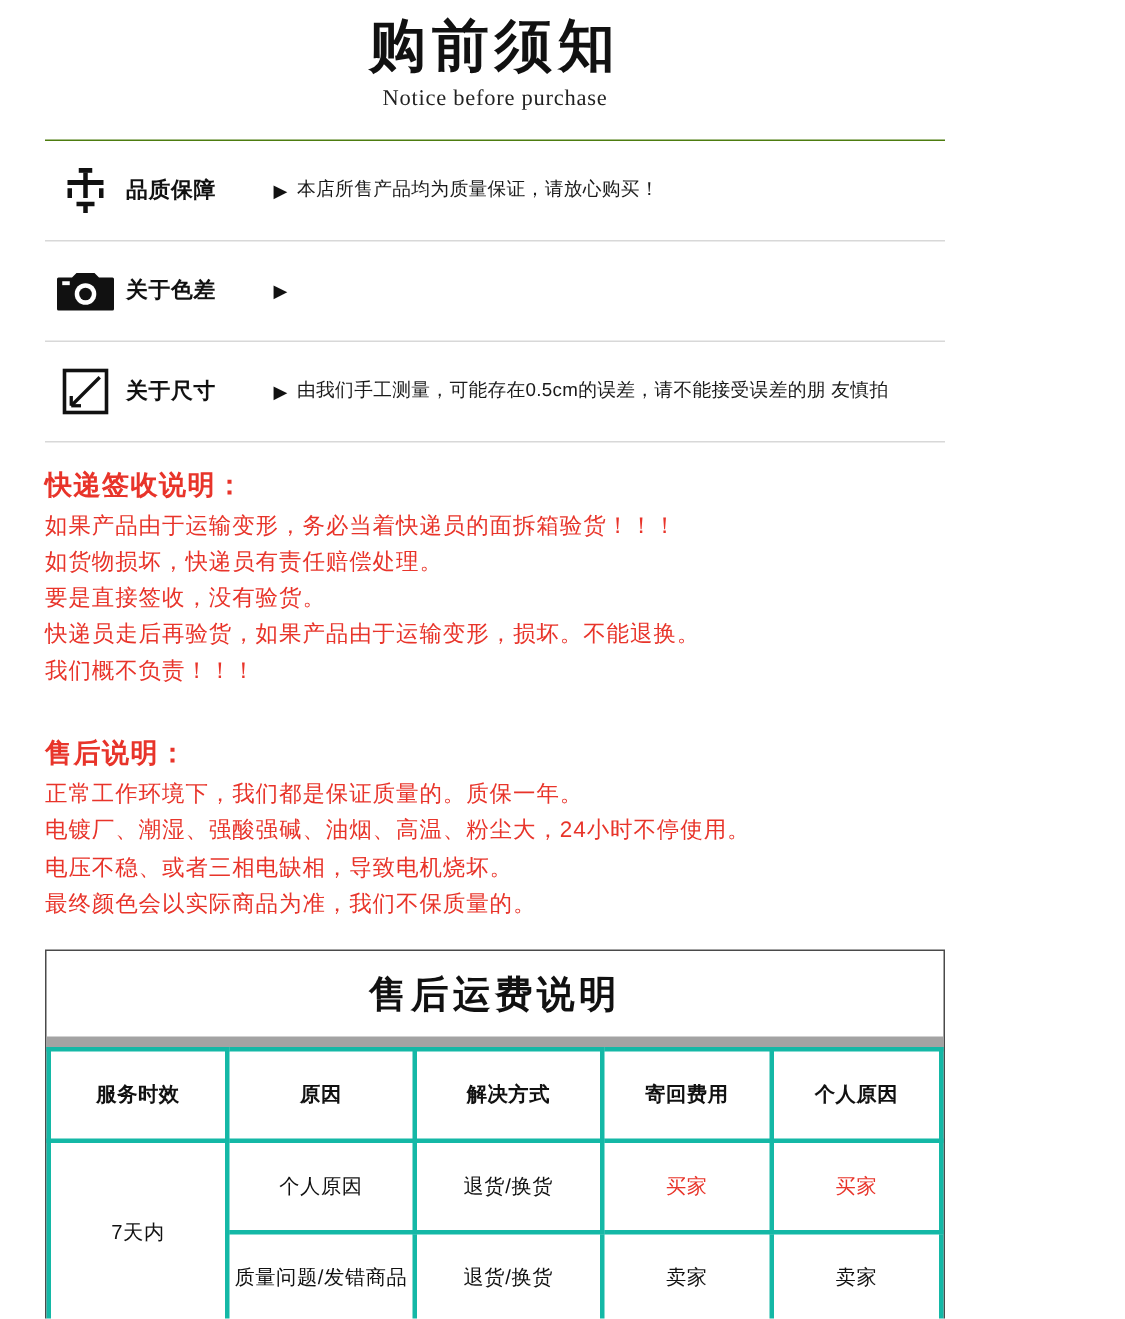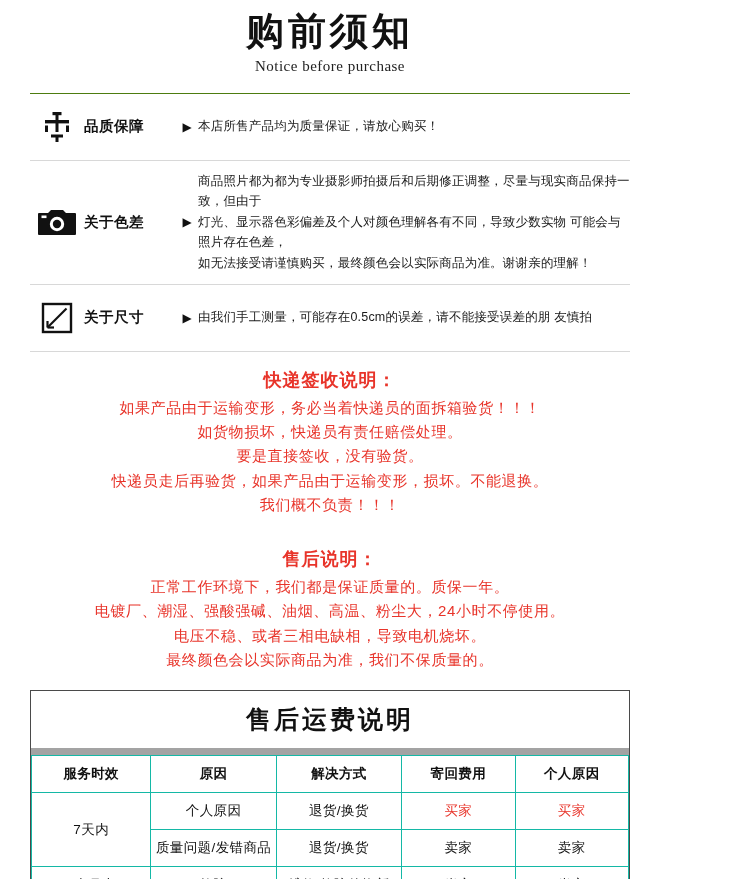--- a/index.html
+++ b/index.html
@@ -86,21 +86,20 @@
     font-size: 12.5px;
     line-height: 1.65;
     color: #1a1a1a;
     letter-spacing: 0.2px;
   }
   .notice-text p { margin: 0; }
 
   
   .red-section {
     margin: 16px 30px 0 30px;
-    text-align: center;
   }
   .red-heading {
     color: #e8342a;
     font-size: 18px;
     font-weight: bold;
     letter-spacing: 1px;
     margin-bottom: 4px;
   }
   .red-line {
     color: #e8342a;
@@ -123,24 +122,24 @@
   table.shipping caption {
     font-size: 25px;
     font-weight: bold;
     letter-spacing: 3px;
     padding: 12px 0 12px 0;
     color: #111;
     border-bottom: 7px solid #a3a3a3;
   }
   table.shipping th,
   table.shipping td {
-    border: 1px solid #14b8a6;
+    border: 3px solid #14b8a6;
     text-align: center;
     font-size: 13.5px;
-    padding: 9px 2px;
+    padding: 20px 2px;
     color: #111;
     letter-spacing: 0.4px;
   }
   table.shipping th {
     font-weight: bold;
   }
   table.shipping td.red {
     color: #e8342a;
   }
   .col-a { width: 20%; }
@@ -185,25 +184,20 @@
       <div class="notice-icon">
         <svg width="40" height="32" viewBox="0 0 40 32">
           <path d="M2 7 h9 l3-3 h12 l3 3 h9 a1 1 0 0 1 1 1 v20 a1 1 0 0 1 -1 1 h-36 a1 1 0 0 1 -1 -1 v-20 a1 1 0 0 1 1 -1 z" fill="#111"></path>
           <circle cx="20" cy="18" r="7.2" fill="#ffffff"></circle>
           <circle cx="20" cy="18" r="4.2" fill="#111"></circle>
           <rect x="4.5" y="9.5" width="5" height="2.6" fill="#ffffff"></rect>
         </svg>
       </div>
       <div class="notice-label">关于色差</div>
       <div class="notice-arrow">▶</div>
-      <div class="notice-text">
-        <p>商品照片都为都为专业摄影师拍摄后和后期修正调整，尽量与现实商品保持一致，但由于</p>
-        <p>灯光、显示器色彩偏差及个人对颜色理解各有不同，导致少数实物 可能会与照片存在色差，</p>
-        <p>如无法接受请谨慎购买，最终颜色会以实际商品为准。谢谢亲的理解！</p>
-      </div>
     </div>
 
     <div class="notice-row">
       <div class="notice-icon">
         <svg width="34" height="34" viewBox="0 0 34 34">
           <rect x="3" y="3" width="28" height="28" fill="none" stroke="#111" stroke-width="2.4"></rect>
           <line x1="7.5" y1="26.5" x2="26.5" y2="7.5" stroke="#111" stroke-width="2.2"></line>
           <line x1="7.5" y1="26.5" x2="7.5" y2="20" stroke="#111" stroke-width="2.2"></line>
           <line x1="7.5" y1="26.5" x2="14" y2="26.5" stroke="#111" stroke-width="2.2"></line>
         </svg>

